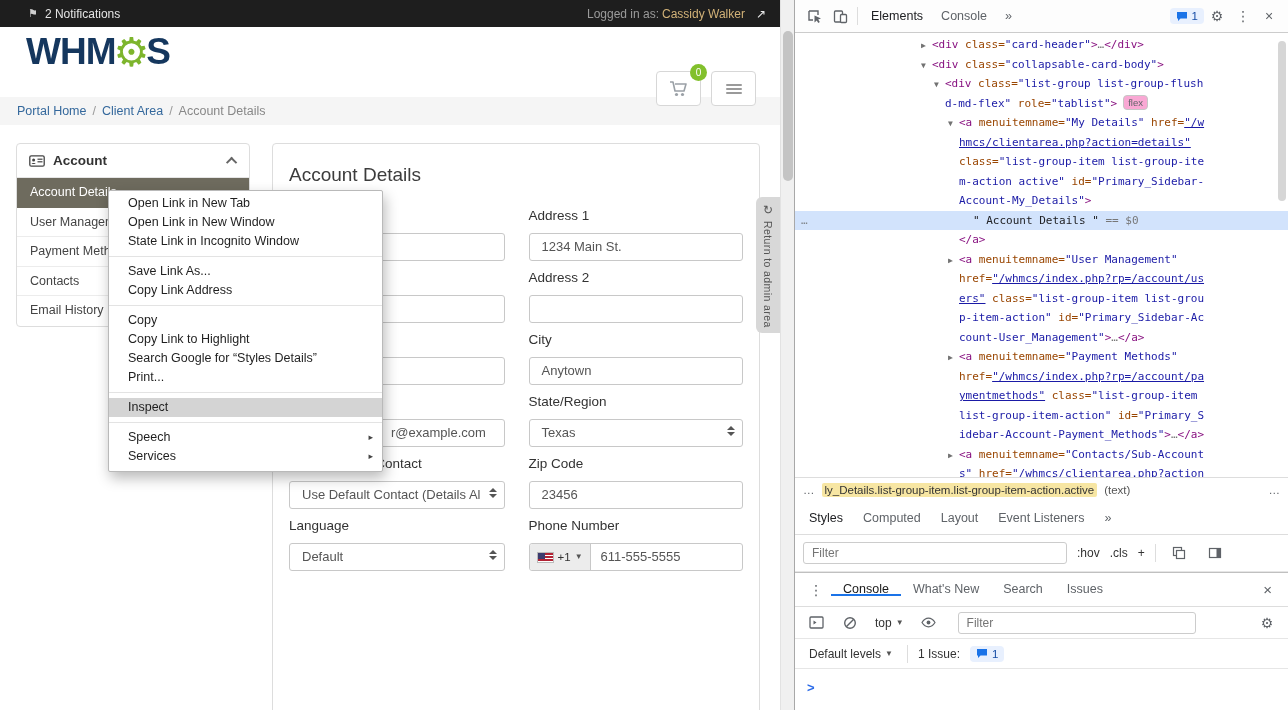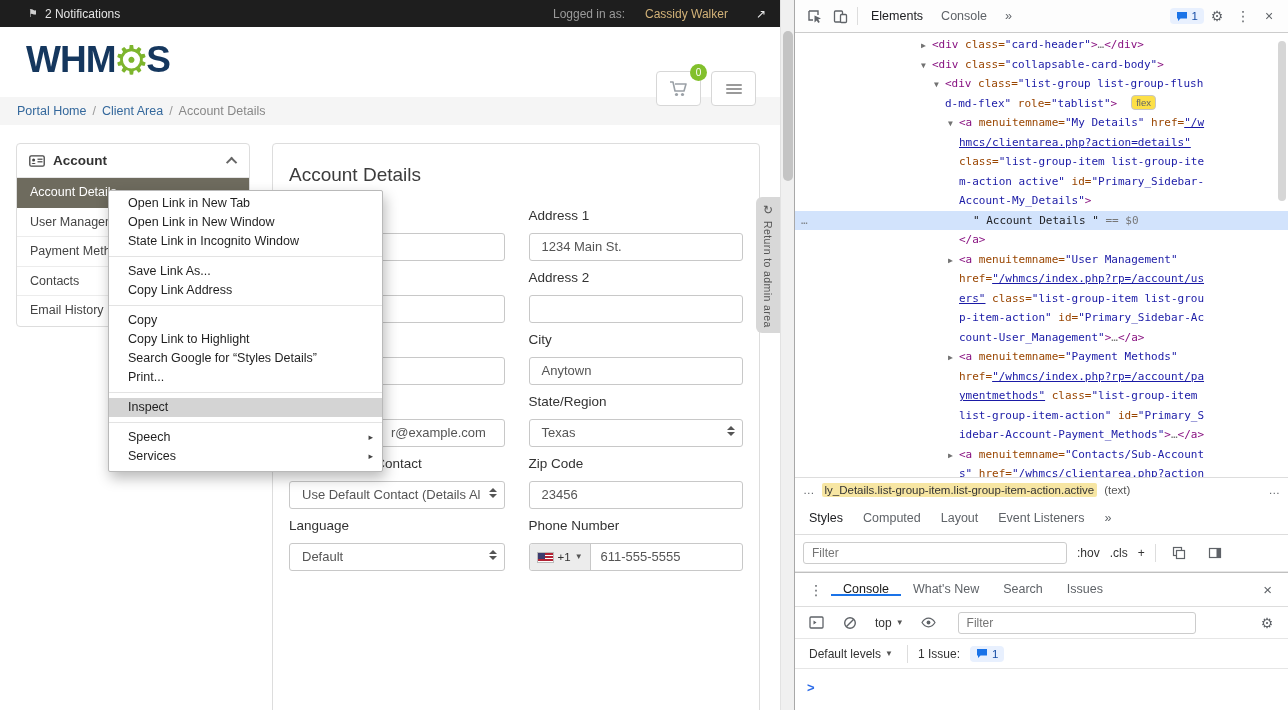--- a/index.html
+++ b/index.html
@@ -6,27 +6,27 @@
   html,body { background:#e9e9e9; }
   .screen { position:relative; width:1288px; height:710px; overflow:hidden; background:#fff;
             font-family:"Liberation Sans", sans-serif; }
 
   
   .browser { position:absolute; left:0; top:0; width:780px; height:710px; background:#fff; overflow:hidden; }
 
   .topbar { height:27px; background:#1e1e1e; display:flex; align-items:center; padding:0 14px; font-size:12px; color:#e4e4e4; }
   .tb-left { display:flex; align-items:center; gap:7px; margin-left:14px; }
   .flagicon { font-size:11px; color:#cfcfcf; }
-  .tb-right { margin-left:auto; display:flex; align-items:center; gap:20px; }
+  .tb-right { margin-left:auto; display:flex; align-items:center; gap:3px; }
   .tb-muted { color:#9b9b9b; }
   .tb-user { color:#d2b278; }
   .tb-ext { color:#e8e8e8; font-size:12px; margin-left:8px; }
 
   .site-header { height:70px; position:relative; }
-  .brand { position:absolute; left:26px; top:12px; font-size:37px; font-weight:bold; color:#15375e; letter-spacing:-1px; display:flex; align-items:center; }
+  .brand { position:absolute; left:26px; top:4px; font-size:37px; font-weight:bold; color:#15375e; letter-spacing:-1px; display:flex; align-items:center; }
   .brand .gear { color:#7db52d; font-size:40px; font-weight:normal; margin:0 -2px; line-height:40px; }
   .hbtn { position:absolute; top:44px; width:45px; height:35px; border:1px solid #d7d7d7; border-radius:4px; background:#fff;
           display:flex; align-items:center; justify-content:center; }
   .cart-btn { left:656px; }
   .menu-btn { left:711px; }
   .cart-badge { position:absolute; top:-8px; right:-7px; min-width:17px; height:17px; border-radius:9px; background:#82c02c;
                 color:#fff; font-size:10px; line-height:17px; text-align:center; padding:0 3px; }
   .bars span { display:block; width:16px; height:2px; background:#9a9a9a; margin:2px 0; border-radius:1px; }
 
   .crumb-strip { height:28px; background:#f5f5f5; display:flex; align-items:center; padding:0 17px; font-size:12.5px; gap:6px; }
@@ -98,21 +98,21 @@
   .tl { position:relative; line-height:19.5px; white-space:pre; color:#202124; }
   .tl.sel { background:#d2e3fc; }
   .tl .ar { position:absolute; top:1px; font-size:8px; color:#727272; }
   .tl .gut { position:absolute; left:6px; color:#80868b; }
   .s-t { color:#881280; }
   .s-a { color:#994500; }
   .s-v { color:#1a1aa6; }
   .s-l { color:#1a1aa6; text-decoration:underline; }
   .s-x { color:#202124; }
   .s-g { color:#777; }
-  .s-b { display:inline-block; margin-left:14px; padding:0 4px; border:1px solid #c6c6c6; border-radius:4px; background:#fde047;
+  .s-b { display:inline-block; margin-left:6px; padding:0 4px; border:1px solid #c6c6c6; border-radius:4px; background:#f9a8d4;
          color:#5f6368; font:9.5px "Liberation Sans",sans-serif; line-height:13px; vertical-align:1px; }
   .tree-scroll { position:absolute; right:2px; top:8px; width:8px; height:160px; background:#d6d6d6; border-radius:4px; }
 
   .dt-crumbs { flex:0 0 25px; border-top:1px solid #ddd; display:flex; align-items:center; padding:0 8px; gap:7px; font-size:11.5px; color:#5f6368; overflow:hidden; }
   .crumb-hl { background:#f7e6a3; padding:1px 3px; border-radius:2px; color:#333; white-space:nowrap; }
   .crumb-text { color:#555; }
   .crumb-trail { margin-left:auto; }
 
   .dt-styles-tabs { flex:0 0 33px; border-bottom:1px solid #ddd; display:flex; align-items:center; padding:0 4px; }
   .st-tab { padding:0 10px; font-size:12.5px; color:#5f6368; line-height:32px; }

